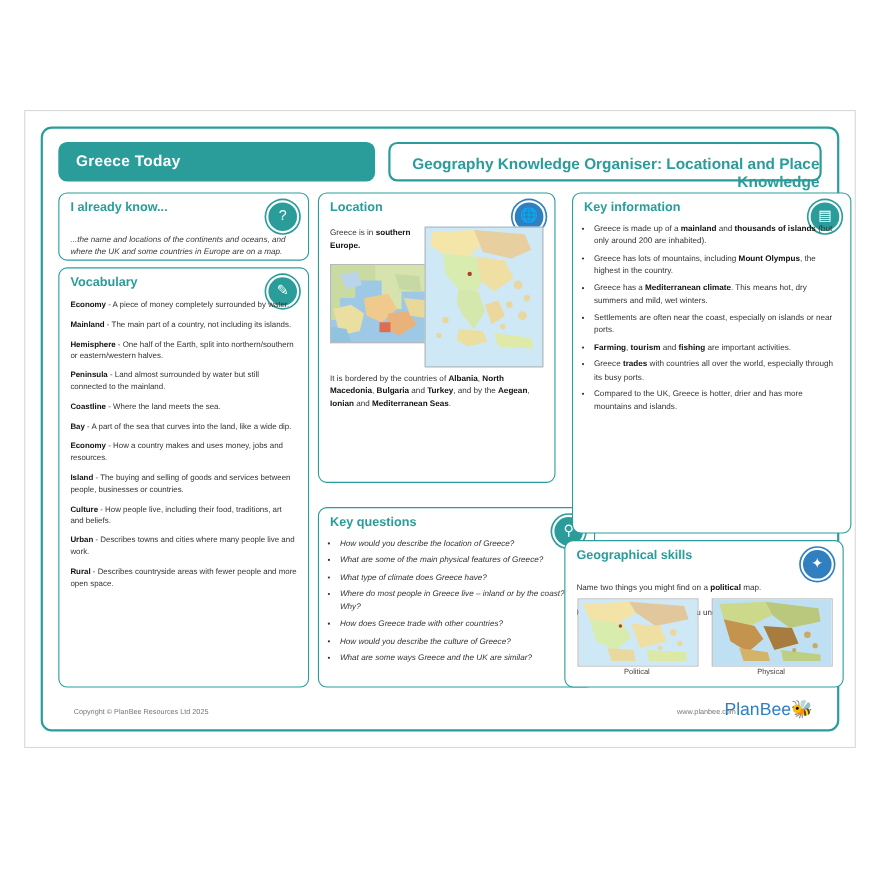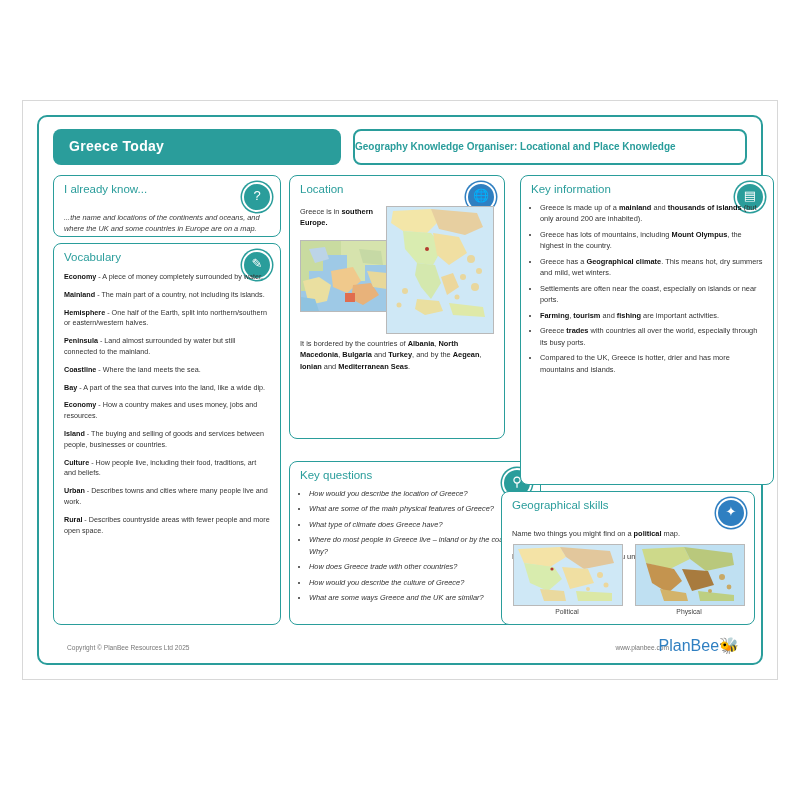--- a/index.html
+++ b/index.html
@@ -62,42 +62,43 @@
     left: 300px;
     top: 0;
     right: 0;
     height: 36px;
     border: 2px solid #2a9d9b;
     border-radius: 8px;
     box-sizing: border-box;
   }
   .subtitle-pill span {
     position: absolute;
-    left: 0;
+    left: 18px;
     top: 10px;
     color: #2a9d9b;
-    font-size: 10px;
+    font-size: 14px;
     font-weight: bold;
+    text-align: right;
   }
   
   .card {
     position: absolute;
     border: 1.6px solid #2a9d9b;
     border-radius: 8px;
     box-sizing: border-box;
     background: #ffffff;
     overflow: hidden;
   }
   .card > .ch {
     position: absolute;
     left: 10px;
     top: 7px;
     color: #2a9d9b;
     font-size: 11.5px;
-    font-weight: normal;
+    font-weight: bold;
     text-align: right;
   }
   .badge {
     position: absolute;
     right: 8px;
     top: 6px;
     width: 26px;
     height: 26px;
     border-radius: 50%;
     background: #2a9d9b;
@@ -152,21 +153,21 @@
   #c-kq { left: 250px; top: 344px; width: 252px; height: 164px; }
   #c-kq .body { top: 26px; }
   #c-kq ul { margin: 0; padding-left: 9px; font-style: italic; }
   #c-kq li { margin-bottom: 4px; }
   
   #c-ki { left: 481px; top: 58px; width: 254px; height: 310px; }
   #c-ki .body { top: 26px; }
   #c-ki ul { margin: 0; padding-left: 9px; }
   #c-ki li { margin-bottom: 4px; }
   
-  #c-gs { left: 462px; top: 374px; width: 254px; height: 134px; }
+  #c-gs { left: 474px; top: 374px; width: 254px; height: 134px; }
   #c-gs .body { top: 24px; }
   .skill-maps {
     position: absolute; left: 10px; right: 10px; top: 52px; height: 74px;
     display: flex; gap: 14px; justify-content: center;
   }
   .skill-map { width: 108px; }
   .skill-map .frame {
     width: 108px; height: 60px; border: 1px solid #b9b9b9; overflow: hidden;
   }
   .skill-map .cap {
@@ -295,21 +296,21 @@
       </div>
     </div>
 
     <div class="card" id="c-ki">
       <div class="ch">Key information</div>
       <div class="badge">▤</div>
       <div class="body">
         <ul id="ki-list">
             <li>Greece is made up of a <b>mainland</b> and <b>thousands of islands</b> (but only around 200 are inhabited).</li>
             <li>Greece has lots of mountains, including <b>Mount Olympus</b>, the highest in the country.</li>
-            <li>Greece has a <b>Geographical climate</b>. This means hot, dry summers and mild, wet winters.</li>
+            <li>Greece has a <b>Mediterranean climate</b>. This means hot, dry summers and mild, wet winters.</li>
             <li>Settlements are often near the coast, especially on islands or near ports.</li>
             <li><b>Farming</b>, <b>tourism</b> and <b>fishing</b> are important activities.</li>
             <li>Greece <b>trades</b> with countries all over the world, especially through its busy ports.</li>
             <li>Compared to the UK, Greece is hotter, drier and has more mountains and islands.</li>
           </ul>
       </div>
     </div>
 
     <div class="card" id="c-gs">
       <div class="ch">Geographical skills</div>

